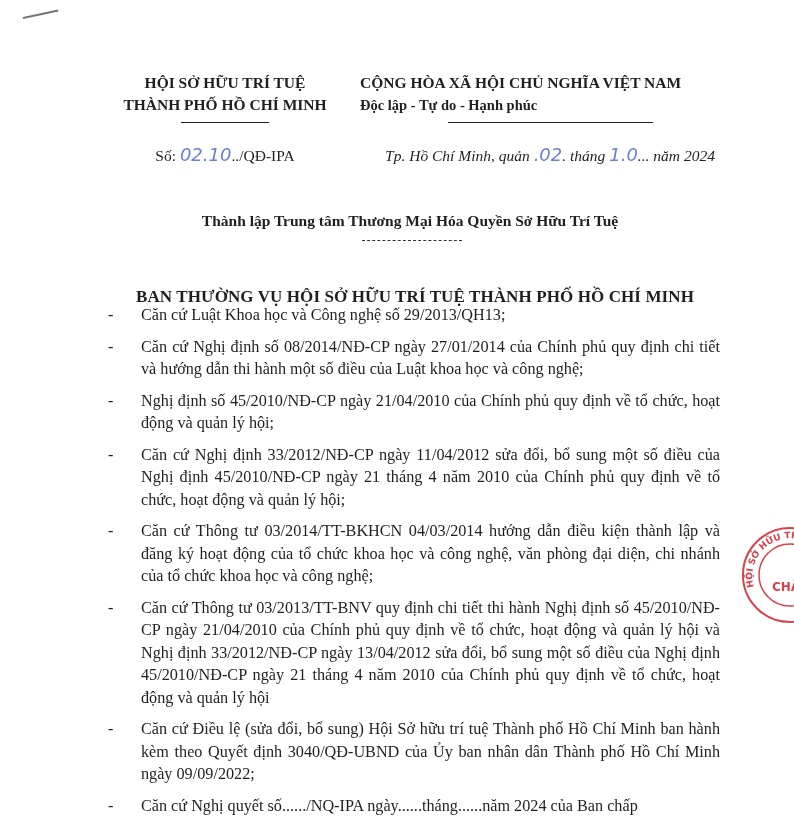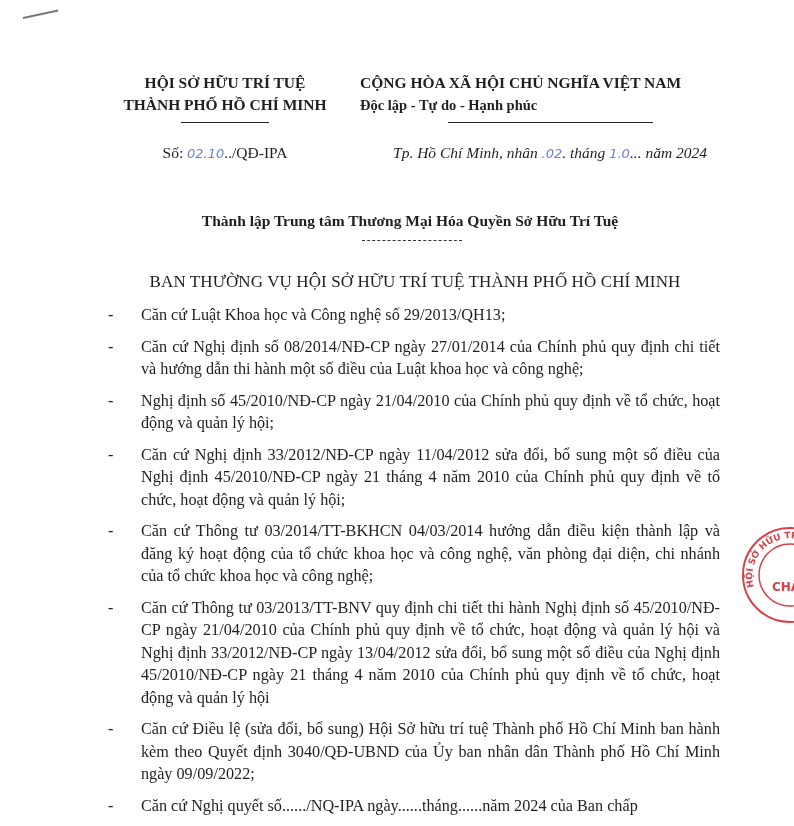--- a/index.html
+++ b/index.html
@@ -28,36 +28,36 @@
   .rule.right { width: 205px; }
   .sub-right { font-size: 14.5px; }
   .so-line {
     position: absolute; left: 110px; top: 144px; width: 230px; text-align: center;
     font-size: 15.5px;
   }
   .date-line {
     position: absolute; left: 360px; top: 144px; width: 380px; text-align: center;
     font-size: 15.5px; font-style: italic;
   }
-  .hand { color: #6b7fd6; font-style: italic; font-family: "DejaVu Sans", sans-serif; font-size: 13px; }
+  .hand { color: #6b7fd6; font-style: italic; font-family: "DejaVu Sans", sans-serif; font-size: 18px; }
   .title {
     position: absolute; left: 0; width: 794px; top: 180px; text-align: center;
     font-weight: bold; font-size: 15.5px;
   }
   .subtitle {
     position: absolute; left: 130px; width: 560px; top: 212px; text-align: center;
     font-weight: bold; font-size: 15.5px;
   }
   .dash-sep {
     position: absolute; left: 362px; top: 240px; width: 100px; height: 0;
     border-top: 1.5px dashed #333;
   }
   .board {
-    position: absolute; left: 105px; width: 620px; top: 272px; text-align: center;
-    font-weight: normal; font-size: 17px; letter-spacing: 0.1px;
+    position: absolute; left: 105px; width: 620px; top: 287px; text-align: center;
+    font-weight: bold; font-size: 17px; letter-spacing: 0.1px;
   }
   .list {
     position: absolute; left: 106px; top: 304px; width: 614px;
     font-size: 16.2px; line-height: 22.5px;
   }
   .item { display: flex; margin-bottom: 9px; }
   .bullet { width: 33px; flex: none; padding-left: 2px; }
   .text { flex: 1; text-align: justify; }
   .seal {
     position: absolute; left: 740px; top: 525px; width: 100px; height: 100px;
@@ -79,21 +79,21 @@
     <div>CỘNG HÒA XÃ HỘI CHỦ NGHĨA VIỆT NAM</div>
     <div class="sub-right">Độc lập - Tự do - Hạnh phúc</div>
     <div class="rule right"></div>
   </div>
 
   <div class="so-line">
     <span>Số: </span><span class="hand">02.10</span><span>../QĐ-IPA</span>
   </div>
 
   <div class="date-line">
-    <span>Tp. Hồ Chí Minh, nhân </span><span class="hand">.02</span><span>. tháng </span><span class="hand">1.0</span><span>... năm 2024</span>
+    <span>Tp. Hồ Chí Minh, quản </span><span class="hand">.02</span><span>. tháng </span><span class="hand">1.0</span><span>... năm 2024</span>
   </div>
 
   <div class="subtitle">Thành lập Trung tâm Thương Mại Hóa Quyền Sở Hữu Trí Tuệ</div>
   <div class="dash-sep"></div>
 
   <div class="board">BAN THƯỜNG VỤ HỘI SỞ HỮU TRÍ TUỆ THÀNH PHỐ HỒ CHÍ MINH</div>
 
   <div class="list">
     <div class="item">
         <span class="bullet">-</span>

